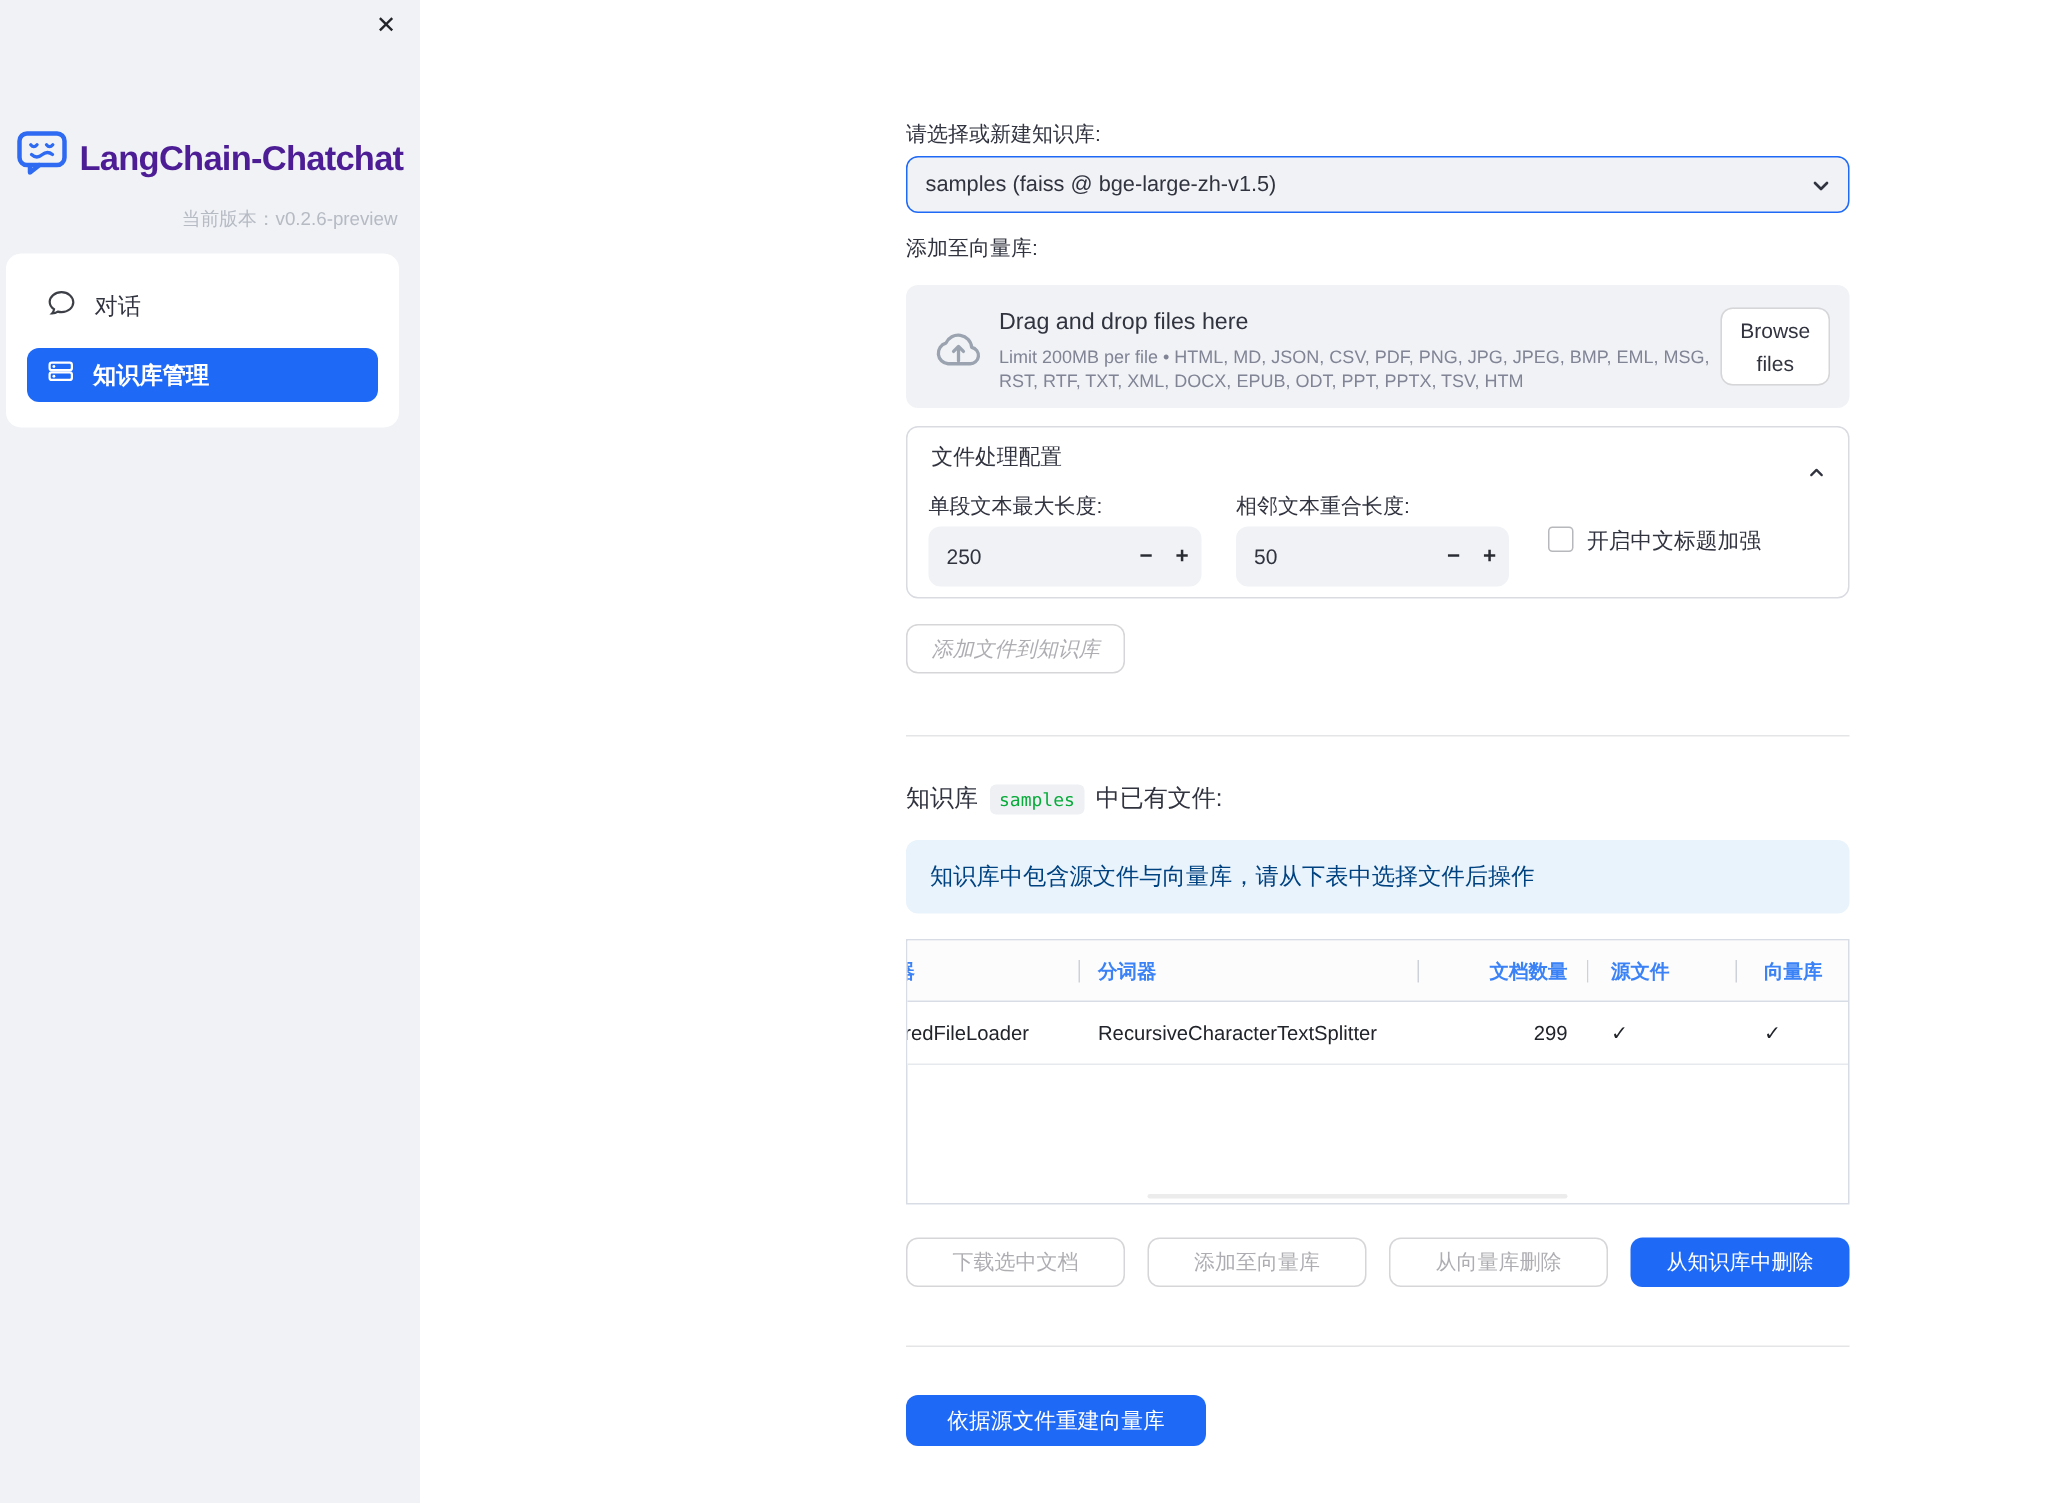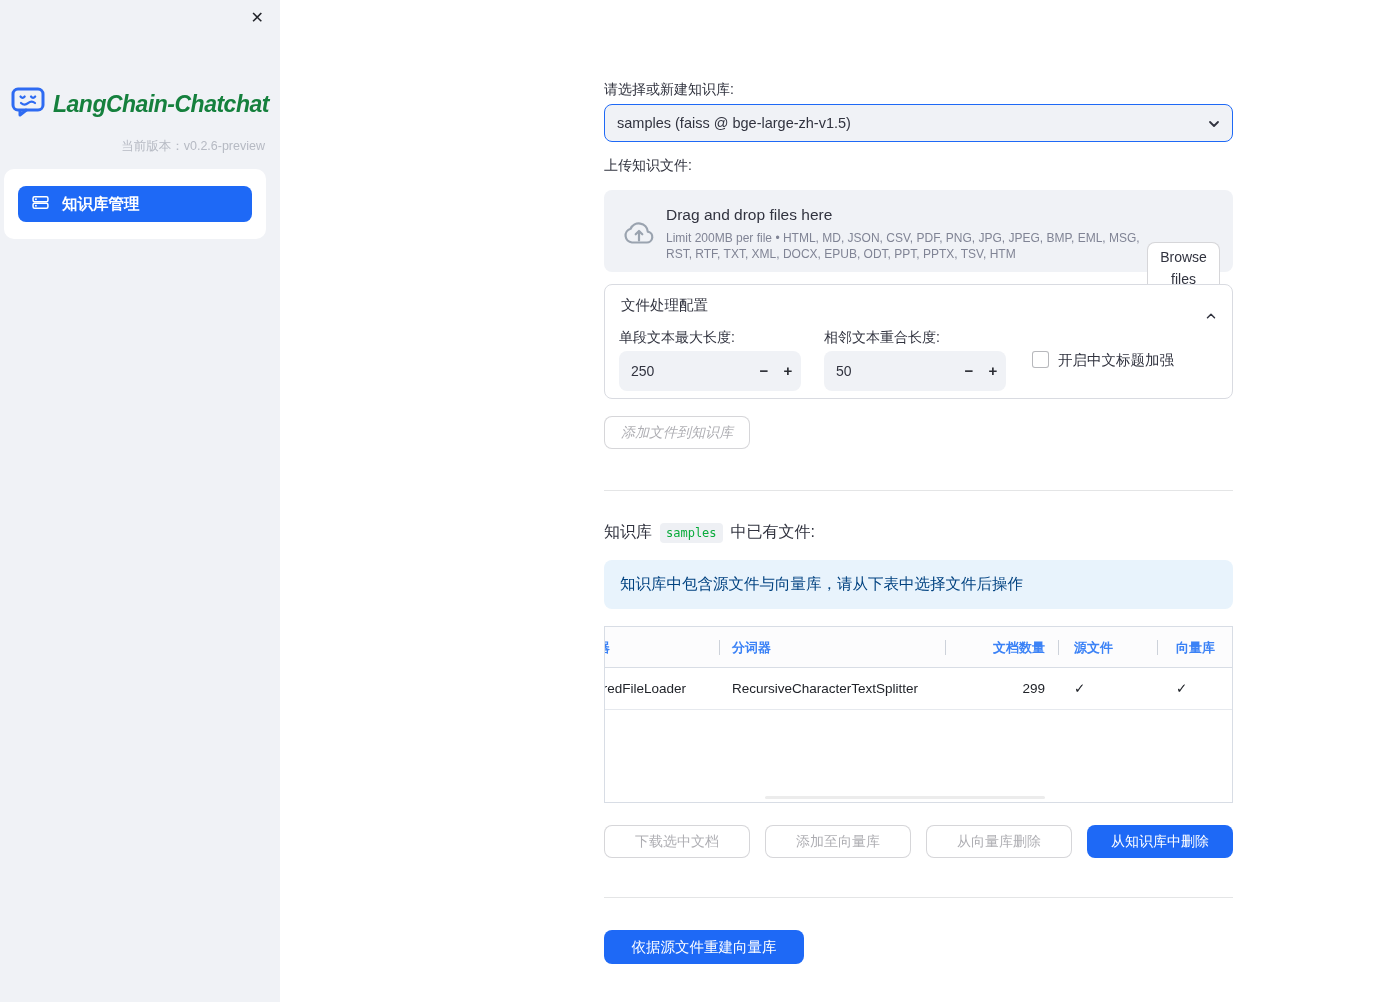--- a/index.html
+++ b/index.html
@@ -11,42 +11,42 @@
     --disabled-border:rgba(49,51,63,.2);
   }
   *{margin:0;padding:0;box-sizing:border-box;}
   html,body{width:1380px;height:1002px;}
   body{font-family:"Liberation Sans","DejaVu Sans",sans-serif;background:#fff;position:relative;overflow:hidden;color:var(--text);}
 
   
   .sidebar{position:absolute;left:0;top:0;width:280px;height:1002px;background:var(--sidebar-bg);}
   .close-btn{position:absolute;top:6px;right:12px;font-size:16px;color:#22242a;cursor:pointer;padding:4px;line-height:1;}
   .logo-row{position:absolute;top:87px;left:11px;display:flex;align-items:center;gap:8px;}
-  .logo-text{font-size:23px;font-weight:700;font-style:italic;color:#15803d;letter-spacing:-.5px;white-space:nowrap;text-align:center;}
+  .logo-text{font-size:23px;font-weight:700;color:#4c1d95;letter-spacing:-.5px;white-space:nowrap;text-align:center;}
   .version{position:absolute;top:138px;right:15px;font-size:12.5px;color:#b6bac3;}
   .menu-card{position:absolute;top:169px;left:4px;width:262px;background:#fff;border-radius:10px;padding:17px 14px;}
   .menu-item{height:36px;display:flex;align-items:center;gap:13px;padding:0 14px;border-radius:8px;font-size:15.5px;color:var(--text);margin-bottom:10px;cursor:pointer;}
   .menu-item.selected{background:var(--primary);color:#fff;font-weight:700;margin-bottom:0;}
 
   
   .content{position:absolute;left:604px;top:0;width:629px;height:1002px;}
   .field-label{position:absolute;left:0;font-size:14px;color:var(--text);}
 
   .selectbox{position:absolute;top:104px;left:0;width:629px;height:38px;background:var(--input-bg);
     border:1px solid var(--primary);border-radius:8px;display:flex;align-items:center;
     padding:0 30px 0 12px;font-size:14.5px;color:var(--text);cursor:pointer;}
   .selectbox .chev{position:absolute;right:10px;top:11px;}
 
   .uploader{position:absolute;top:190px;left:0;width:629px;height:82px;background:var(--input-bg);border-radius:8px;}
   .up-icon{position:absolute;left:17px;top:27px;}
   .up-title{position:absolute;left:62px;top:16px;font-size:15.5px;color:var(--text);}
   .up-sub{position:absolute;left:62px;top:40px;width:478px;font-size:12px;line-height:16px;color:#808495;}
   .browse-btn{position:absolute;left:543px;top:15px;width:73px;height:52px;background:#fff;border:1px solid var(--disabled-border);
     border-radius:8px;font-size:14px;color:var(--text);display:flex;align-items:center;justify-content:center;text-align:center;
-    line-height:22px;cursor:pointer;padding:0 8px;margin-top:37px;}
+    line-height:22px;cursor:pointer;padding:0 8px;}
 
   .expander{position:absolute;top:284px;left:0;width:629px;height:115px;border:1px solid #d9dbe1;border-radius:8px;background:#fff;}
   .exp-header{position:relative;height:40px;line-height:40px;padding:0 16px;font-size:14.5px;color:var(--text);cursor:pointer;}
   .exp-header .chev{position:absolute;right:14px;top:13px;}
   .exp-label{position:absolute;top:44px;font-size:14px;color:var(--text);}
   .numbox{position:absolute;top:66px;width:182px;height:40px;background:var(--input-bg);border-radius:8px;font-size:14px;color:var(--text);}
   .numval{position:absolute;left:12px;top:0;line-height:40px;}
   .step{position:absolute;top:0;width:18px;text-align:center;line-height:40px;font-size:15px;font-weight:700;color:#2a2c33;cursor:pointer;}
   .step.minus{right:28px;}
   .step.plus{right:4px;}
@@ -109,20 +109,28 @@
       </svg>
     </span>
     <span class="logo-text">LangChain-Chatchat</span>
   </div>
 
   <div class="version">
     <span>当前版本：</span><span>v0.2.6-preview</span>
   </div>
 
   <div class="menu-card">
+    <div class="menu-item">
+      <span>
+        <svg width="18" height="18" viewBox="0 0 16 16">
+          <path d="M8 1.6c-3.9 0-7 2.6-7 5.7 0 1.8 1 3.4 2.6 4.4-.1.9-.5 1.8-1.2 2.5 1.3 0 2.5-.4 3.4-1.1.7.2 1.4.3 2.2.3 3.9 0 7-2.6 7-5.8S11.9 1.6 8 1.6z" fill="none" stroke="#3d3f47" stroke-width="1.3"></path>
+        </svg>
+      </span>
+      <span>对话</span>
+    </div>
     <div class="menu-item selected">
       <span>
         <svg width="17" height="17" viewBox="0 0 16 16">
           <rect x="1" y="2.6" width="14" height="4.7" rx="1.4" fill="none" stroke="#fff" stroke-width="1.4"></rect>
           <rect x="1" y="8.7" width="14" height="4.7" rx="1.4" fill="none" stroke="#fff" stroke-width="1.4"></rect>
           <circle cx="3.7" cy="5" r=".9" fill="#fff"></circle>
           <circle cx="3.7" cy="11.1" r=".9" fill="#fff"></circle>
         </svg>
       </span>
       <span>知识库管理</span>
@@ -136,21 +144,21 @@
 
   <div class="selectbox">
     <span>samples (faiss @ bge-large-zh-v1.5)</span>
     <span class="chev">
       <svg width="16" height="16" viewBox="0 0 16 16">
         <path d="M4 6 8 10 12 6" fill="none" stroke="#31333f" stroke-width="1.8" stroke-linecap="round" stroke-linejoin="round"></path>
       </svg>
     </span>
   </div>
 
-  <div class="field-label" style="top:157px;">上传知识文件:</div>
+  <div class="field-label" style="top:157px;">添加至向量库:</div>
 
   <div class="uploader">
     <span class="up-icon">
       <svg width="36" height="30" viewBox="0 0 36 30">
         <path d="M11 25.5h14.5a5.5 5.5 0 0 0 1.3-10.9A9 9 0 0 0 9.6 11.8 7 7 0 0 0 11 25.5Z" fill="none" stroke="#9aa3af" stroke-width="2.2" stroke-linejoin="round"></path>
         <path d="M18 23.5v-8.6" stroke="#9aa3af" stroke-width="2.2" stroke-linecap="round"></path>
         <path d="M14.7 17.3 18 14l3.3 3.3" fill="none" stroke="#9aa3af" stroke-width="2.2" stroke-linecap="round" stroke-linejoin="round"></path>
       </svg>
     </span>
     <div class="up-title">Drag and drop files here</div>

